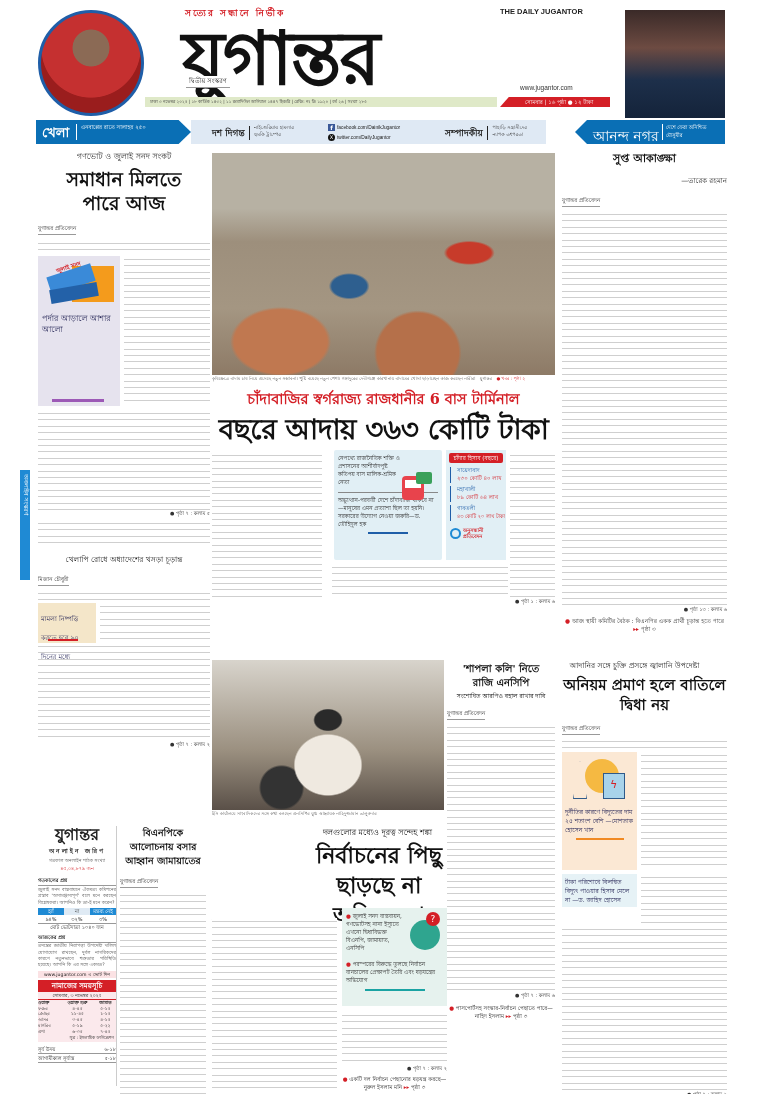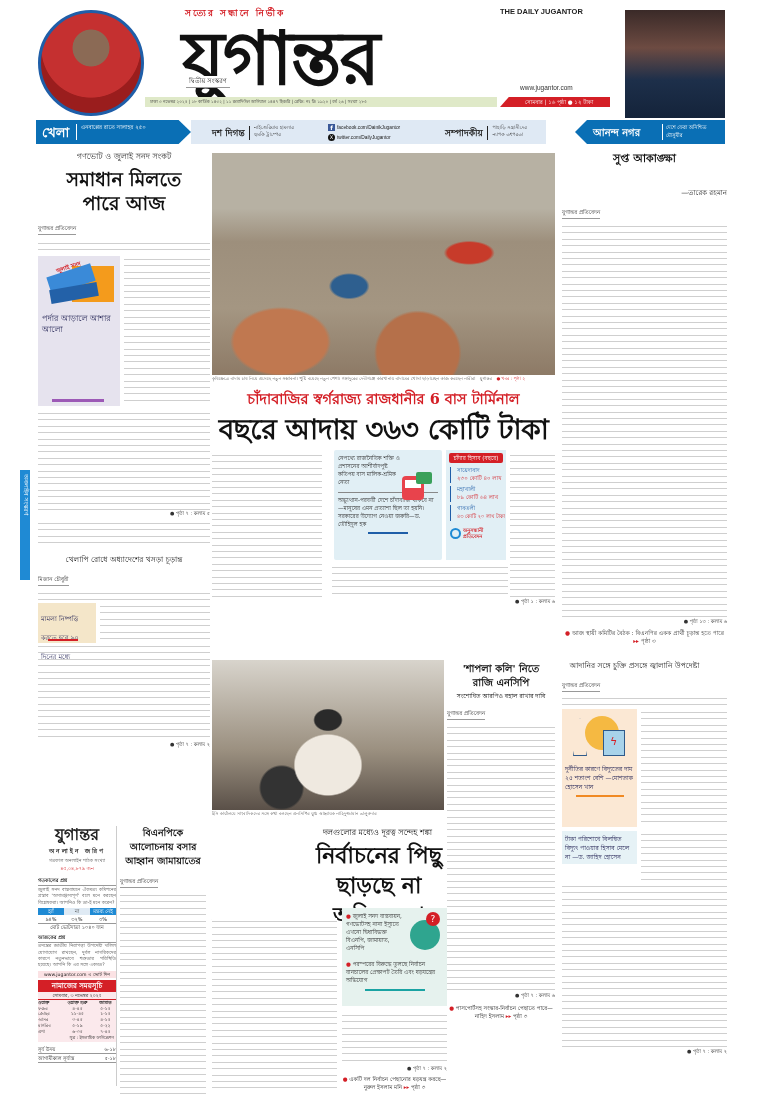--- a/index.html
+++ b/index.html
@@ -52,21 +52,21 @@
       <span style="display:inline-block;width:7px;height:7px;border-radius:50%;background:#111;color:#fff;font-size:5px;line-height:7px;text-align:center">X</span>
       <span style="font-size:4.8px;font-family:'Liberation Sans',sans-serif">twitter.com/DailyJugantor</span>
     </div>
   </div>
   <div class="abs" style="left:445px;top:4px;width:110px;height:18px">
     <span style="font-size:9px;font-weight:bold;color:#222;float:left;line-height:18px">সম্পাদকীয়</span>
     <span style="float:left;width:1.5px;height:14px;background:#222;margin:2px 4px"></span>
     <span style="float:left;width:40px;font-size:4.8px;line-height:7px;color:#333">পাহাড়ি সন্ত্রাসীদের ন্যাপক তৎপরতা</span>
   </div>
   <div class="abs" style="left:575px;top:0;width:150px;height:24px;background:#0a6fb5;clip-path:polygon(8% 0,100% 0,100% 100%,8% 100%,0 50%)">
-    <span style="position:absolute;left:18px;top:5px;color:#fff;font-size:10px;font-weight:bold">আনন্দ নগর</span>
+    <span style="position:absolute;left:18px;top:5px;color:#fff;font-size:14px;font-weight:normal">আনন্দ নগর</span>
     <span style="position:absolute;left:87px;top:4px;width:1px;height:16px;background:#fff"></span>
     <span style="position:absolute;left:91px;top:3px;width:55px;color:#fff;font-size:5px;line-height:8px">দেশে ফেরা অনিশ্চিত মৌসুমীর</span>
   </div>
 </div>
 
 <div class="abs" style="left:38px;top:150px;width:172px">
   <div class="hl" style="font-size:8px;color:#333">গণভোট ও জুলাই সনদ সংকট</div>
   <div class="hl" style="font-size:19px;line-height:24px;font-weight:bold;margin-top:4px;padding:0 18px">সমাধান মিলতে পারে আজ</div>
   <div class="byline" style="margin-top:6px">যুগান্তর প্রতিবেদন</div>
   <div class="fill" style="height:14px;margin-top:5px"></div>
@@ -96,21 +96,21 @@
   radial-gradient(ellipse at 75% 45%,#c73b2a 0 6%,transparent 7%),
   linear-gradient(180deg,#b7b1a3 0 25%,#9d8f7c 40%,#a49682 70%,#8d7a66)"></div>
 <div class="abs" style="left:212px;top:376px;width:343px;font-size:4.4px;line-height:6px;color:#555;white-space:nowrap;overflow:hidden">
   <span>কৃষিক্ষেত্রে বাদাম চাষ নিয়ে এসেছে নতুন সম্ভাবনা। পুষ্টি বয়েছে নতুন পেশা। গঙ্গাদুরের দেবীগঞ্জে কারখানায় বাদামের খোসা ছাড়াচ্ছেন কাজ করছেন নারীরা</span>
   <span style="margin-left:3px">যুগান্তর</span>
   <span class="red" style="margin-left:3px">● খবর : পৃষ্ঠা ২</span>
 </div>
 
 <div class="abs" style="left:562px;top:150px;width:165px">
   <div class="hl" style="font-size:11px;font-weight:bold">সুপ্ত আকাঙ্ক্ষা</div>
-  <div style="font-size:7px;text-align:right;margin-top:18px">—তারেক রহমান</div>
+  <div style="font-size:7px;text-align:right;margin-top:6px">—তারেক রহমান</div>
   <div class="byline" style="margin-top:4px">যুগান্তর প্রতিবেদন</div>
   <div class="fill" style="height:395px;margin-top:4px"></div>
   <div class="jump">● পৃষ্ঠা ১৩ : কলাম ৬</div>
   <div style="text-align:center;font-size:5.8px;line-height:8px;color:#333;margin-top:3px">
     <span class="red">● </span><span>আজ স্থায়ী কমিটির বৈঠক : বিএনপির একক প্রার্থী চূড়ান্ত হতে পারে</span>
     <span class="red"> ▸▸ </span><span>পৃষ্ঠা ৩</span>
   </div>
 </div>
 
 <div class="abs red hl" style="left:212px;top:388px;width:343px;font-size:14.5px;font-weight:bold;color:#d41f26;white-space:nowrap">চাঁদাবাজির স্বর্গরাজ্য রাজধানীর 6 বাস টার্মিনাল</div>
@@ -181,20 +181,21 @@
   <div class="fill" style="height:268px;margin-top:4px"></div>
   <div class="jump">● পৃষ্ঠা ৭ : কলাম ৬</div>
   <div style="text-align:center;font-size:5.5px;line-height:8px;margin-top:4px">
     <span class="red">● </span><span>পাসপোর্টসহ সংস্কার-নির্বাচন পেছাতে পারে—নাহিদ ইসলাম</span>
     <span class="red"> ▸▸ </span><span>পৃষ্ঠা ৩</span>
   </div>
 </div>
 
 <div class="abs" style="left:562px;top:660px;width:165px">
   <div class="hl" style="font-size:7.5px;white-space:nowrap;margin-left:-20px;width:185px">আদানির সঙ্গে চুক্তি প্রসঙ্গে জ্বালানি উপদেষ্টা</div>
+  <div class="hl" style="font-size:15px;line-height:20px;font-weight:bold;margin-top:3px">অনিয়ম প্রমাণ হলে বাতিলে দ্বিধা নয়</div>
   <div class="byline" style="margin-top:3px">যুগান্তর প্রতিবেদন</div>
   <div class="fill" style="height:14px;margin-top:3px"></div>
   <div style="float:left;width:75px;height:118px;background:#fbe8d4;padding:3px;position:relative">
     <div style="position:relative;height:50px">
       <div style="position:absolute;left:20px;top:4px;width:34px;height:34px;border-radius:50%;background:#f5b942"></div>
       <div style="position:absolute;left:8px;top:6px;width:14px;height:38px;border:1.5px solid #2e5a8a;clip-path:polygon(50% 0,100% 100%,0 100%)"></div>
       <div style="position:absolute;left:38px;top:18px;width:22px;height:26px;background:#a8d3ea;border:1px solid #2e5a8a"></div>
       <div style="position:absolute;left:45px;top:24px;font-size:11px;color:#d41f26;line-height:11px">ϟ</div>
     </div>
     <div style="font-size:6px;line-height:9px;color:#2a2a5a;margin-top:2px">দুর্নীতির কারণে বিদ্যুতের দাম ২৫ শতাংশ বেশি —মোশতাক হোসেন খান</div>

